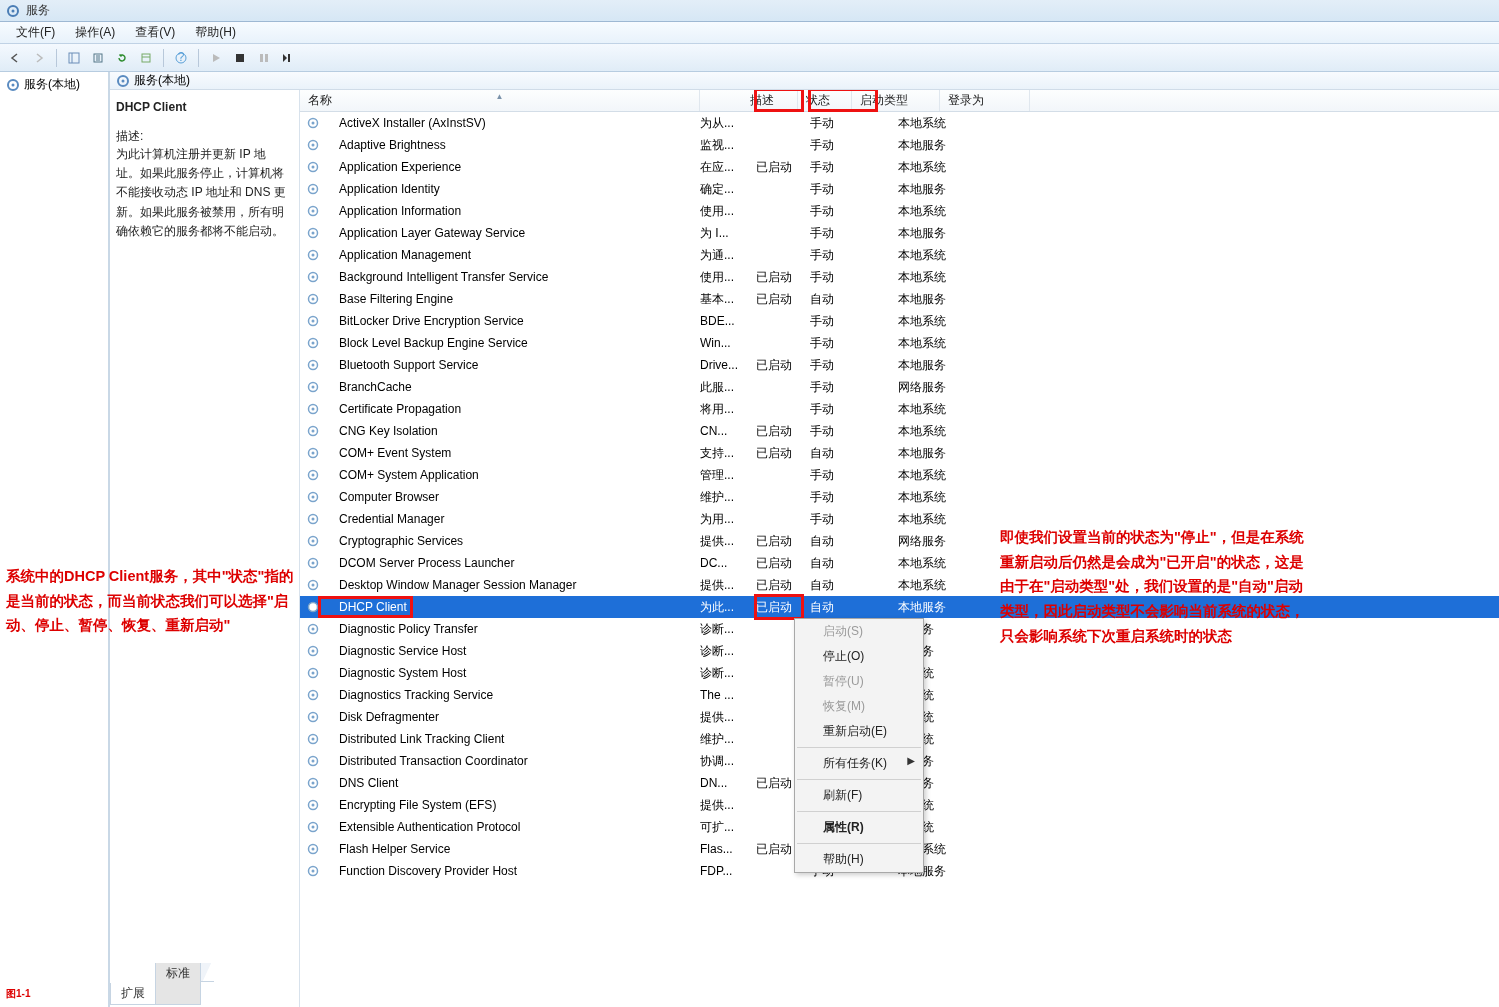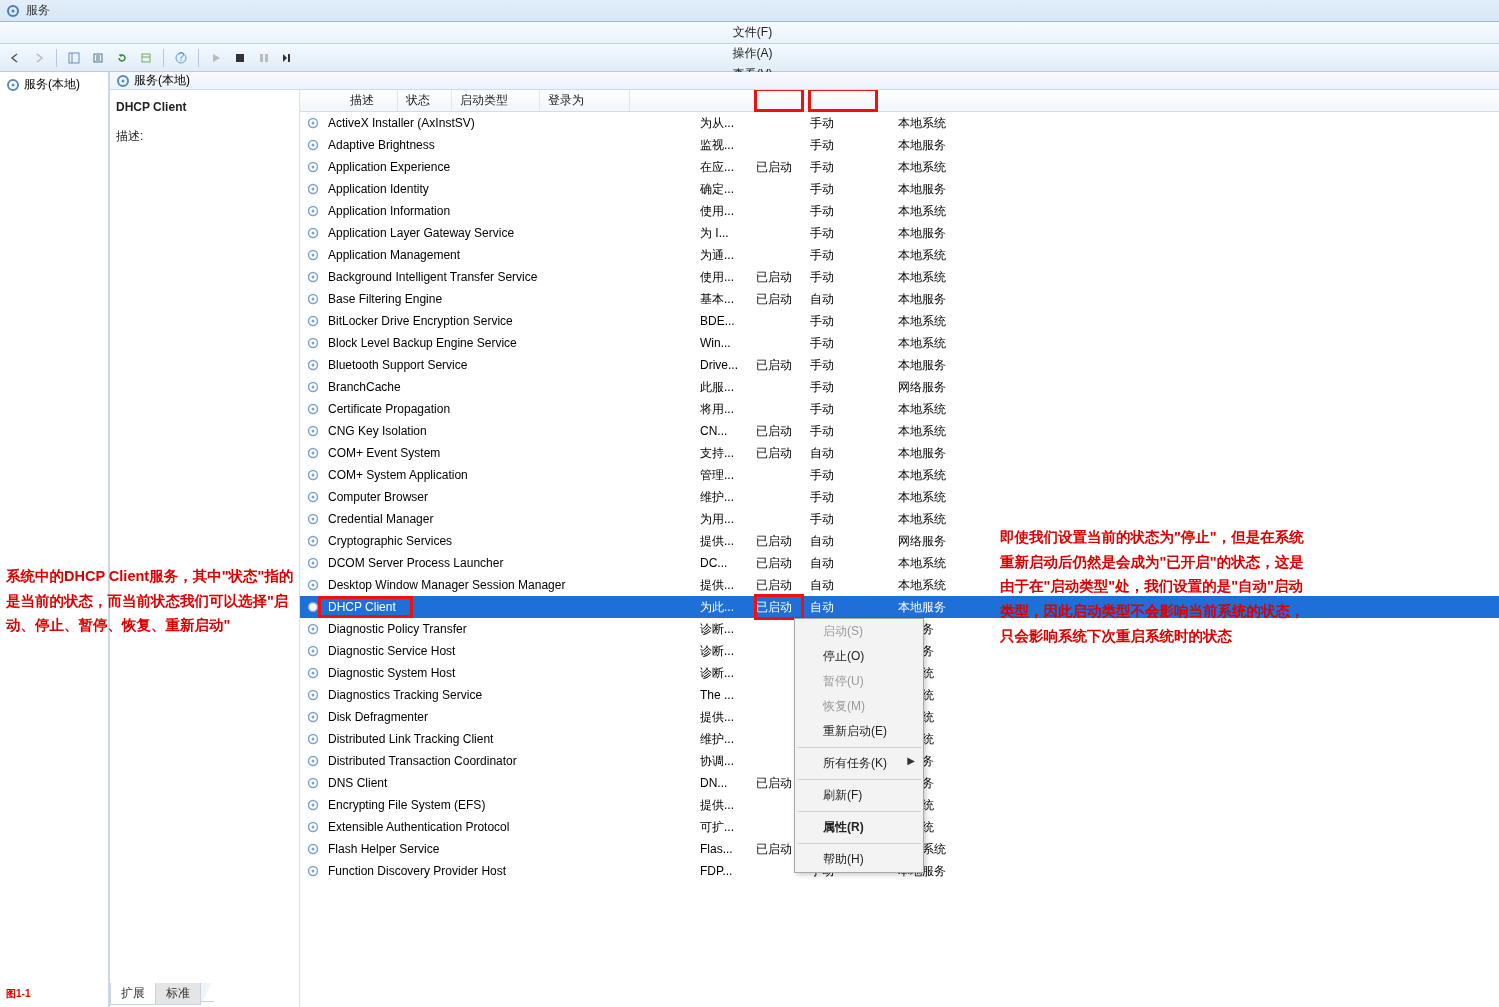--- a/index.html
+++ b/index.html
@@ -4,21 +4,21 @@
 <style>
 * { box-sizing: border-box; margin: 0; padding: 0; font-family: "Microsoft YaHei", "Segoe UI", sans-serif; font-size: 12px; }
 body { background: #fff; width: 1499px; height: 1007px; position: relative; overflow: hidden; }
 
 
 .titlebar { height: 22px; background: linear-gradient(#e3eef8,#d6e7f5); border-bottom:1px solid #9eb8d3; display:flex; align-items:center; padding-left:6px; }
 .titlebar .ticon { width:14px; height:14px; margin-right:6px; display:inline-flex; align-items:center; justify-content:center; }
 .titlebar .ttext { color:#333; }
 
 
-.menubar { height:22px; background:linear-gradient(#f7fbff,#e8f2fb); border-bottom:1px solid #c0d2e5; display:flex; align-items:center; padding-left:6px;flex-direction:column; }
+.menubar { height:22px; background:linear-gradient(#f7fbff,#e8f2fb); border-bottom:1px solid #c0d2e5; display:flex; align-items:center; padding-left:6px; }
 .menubar span { padding:2px 10px; color:#222; cursor:default; }
 
 
 .toolbar { height:28px; background:linear-gradient(#f4f9fe,#e0ecf7); border-bottom:1px solid #b7cce0; display:flex; align-items:center; padding-left:4px; gap:2px; }
 .toolbar .tbtn { width:22px; height:22px; display:flex; align-items:center; justify-content:center; border:1px solid transparent; border-radius:2px; color:#444; }
 .toolbar .sep { width:1px; height:18px; background:#b8c8da; margin:0 4px; }
 
 
 .main { position:absolute; top:72px; left:0; right:0; bottom:0; display:flex; }
 .left-pane { width:110px; border-right:2px solid #c9d8e6; background:#fff; padding:4px 6px; }
@@ -39,38 +39,38 @@
 .list-pane { flex:1; position:relative; overflow:hidden; }
 .cols { height:22px; background:linear-gradient(#fdfefe,#f2f6fa); border-bottom:1px solid #d3dde7; display:flex; align-items:center; position:relative; }
 .col { padding-left:8px; color:#222; border-right:1px solid #e0e7ee; height:100%; display:flex; align-items:center; position:relative; }
 .col0{width:400px;} .col1{width:56px;margin-left:42px;} .col2{width:54px;} .col3{width:88px;} .col4{width:90px;}
 .sortmark { font-size:8px; color:#7a92aa; position:absolute; top:2px; left:50%; transform:translateX(-50%); }
 
 .redbox { position:absolute; border:3px solid #e11; pointer-events:none; }
 
 .rows { position:absolute; top:22px; left:0; right:0; bottom:0; overflow-y:hidden; }
 .row { height:22px; display:flex; align-items:center; }
-.row .c0{width:400px; display:flex; align-items:flex-end; padding-left:6px; gap:8px;} 
+.row .c0{width:400px; display:flex; align-items:flex-end; padding-left:6px; gap:19px;} 
 .row .c1{width:56px;} .row .c2{width:54px;} .row .c3{width:88px;} .row .c4{width:90px;}
 .row.selected { background:#1e6fd8; color:#fff; }
 .row.selected .svc-icon svg circle { fill:#fff; }
 .row .svc-icon { width:14px; height:14px; display:inline-flex; }
 
 
 .ctxmenu { position:absolute; background:#f3f3f3; border:1px solid #a8a8a8; box-shadow:2px 2px 5px rgba(0,0,0,.2); width:130px; z-index:100; }
 .ctxmenu .mi { padding:4px 3px 4px 28px; color:#222; position:relative; }
 .ctxmenu .mi.disabled { color:#9a9a9a; }
 .ctxmenu .mi.bold { font-weight:bold; }
 .ctxmenu .msep { height:1px; background:#d0d0d0; margin:3px 2px; }
 .ctxmenu .arrow { position:absolute; right:8px; top:4px; color:#333; font-size:10px; }
 
 
 .bottom-tabs { position:absolute; left:110px; bottom:2px; display:flex; }
 .btab { padding:2px 10px; background:#e5e5e5; border:1px solid #c6d4e2; border-top:none; margin-right:-1px; color:#333; position:relative; }
-.btab.active { background:#fff; }
+.btab.active { background:#fff;margin-top:20px; }
 .btab-slant { width:14px; height:19px; background:linear-gradient(115deg, #f0f4f9 48%, transparent 52%); border-bottom:1px solid #c6d4e2; }
 
 
 .anno-left { position:absolute; left:6px; top:564px; width:290px; color:#d00; font-weight:bold; font-size:14.5px; line-height:1.7; }
 .anno-right { position:absolute; left:1000px; top:525px; width:310px; color:#d00; font-weight:bold; font-size:14.5px; line-height:1.7; }
 .anno-bl { position:absolute; left:6px; bottom:6px; color:#d00; font-weight:bold; font-size:10px; }
 
 svg { display:block; }
 </style>
 </head>
@@ -182,24 +182,29 @@
             <circle cx="7" cy="7" r="1.5" fill="#5a8bc0"></circle>
           </svg>
         </span>
       <span>服务(本地)</span>
     </div>
 
     <div class="rp-body">
       <div class="detail-pane">
         <div class="svcname">DHCP Client</div>
         <div class="desc-label">描述:</div>
+        <div class="desc">为此计算机注册并更新 IP 地址。如果此服务停止，计算机将不能接收动态 IP 地址和 DNS 更新。如果此服务被禁用，所有明确依赖它的服务都将不能启动。</div>
       </div>
 
       <div class="list-pane">
         <div class="cols">
+          <div class="col col0">
+              <span>名称</span>
+              <span class="sortmark">▲</span>
+            </div>
           <div class="col col1">
               <span>描述</span>
             </div>
           <div class="col col2">
               <span>状态</span>
             </div>
           <div class="col col3">
               <span>启动类型</span>
             </div>
           <div class="col col4">

